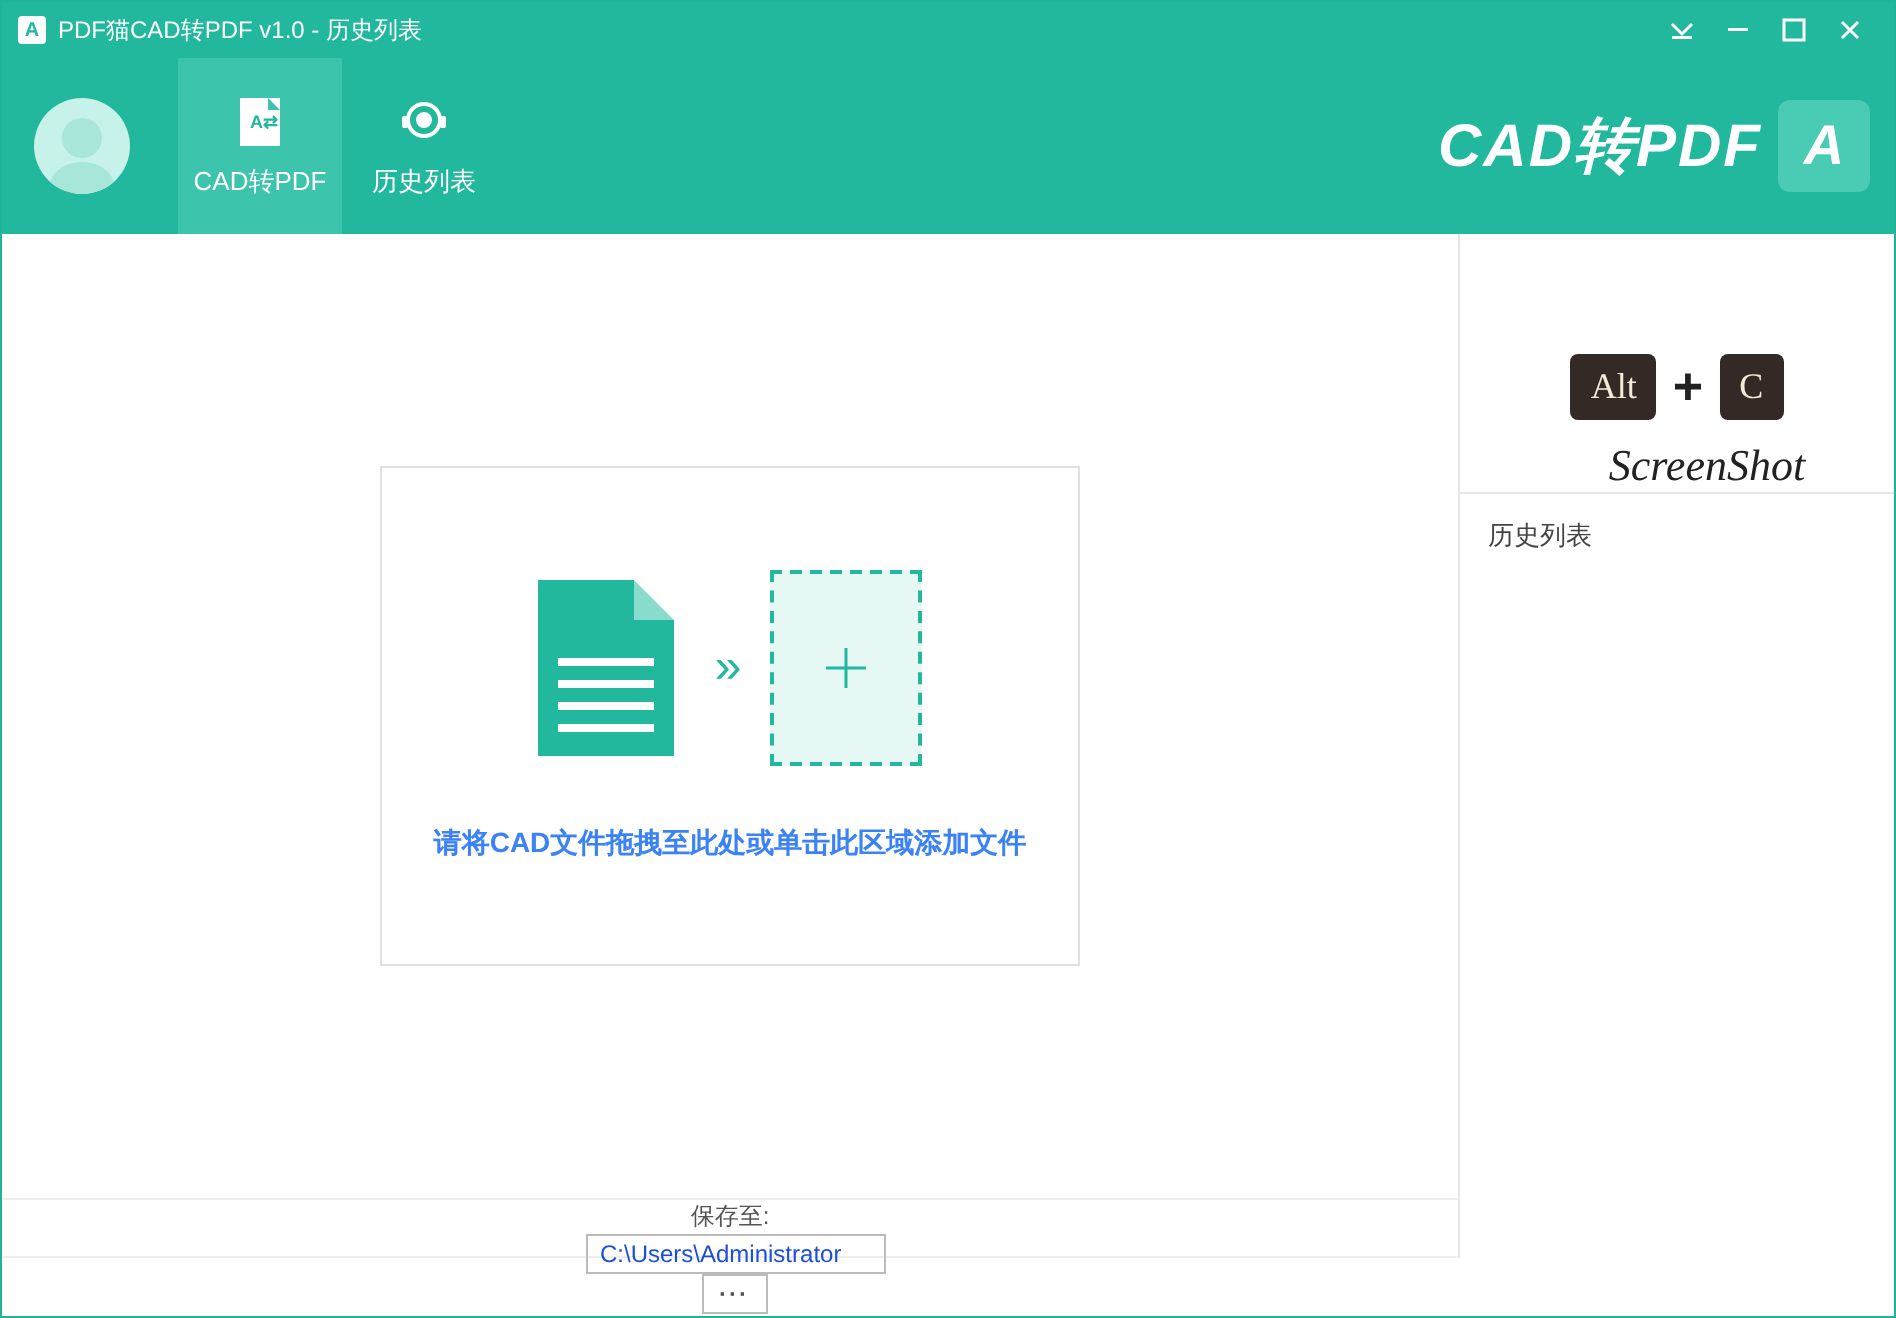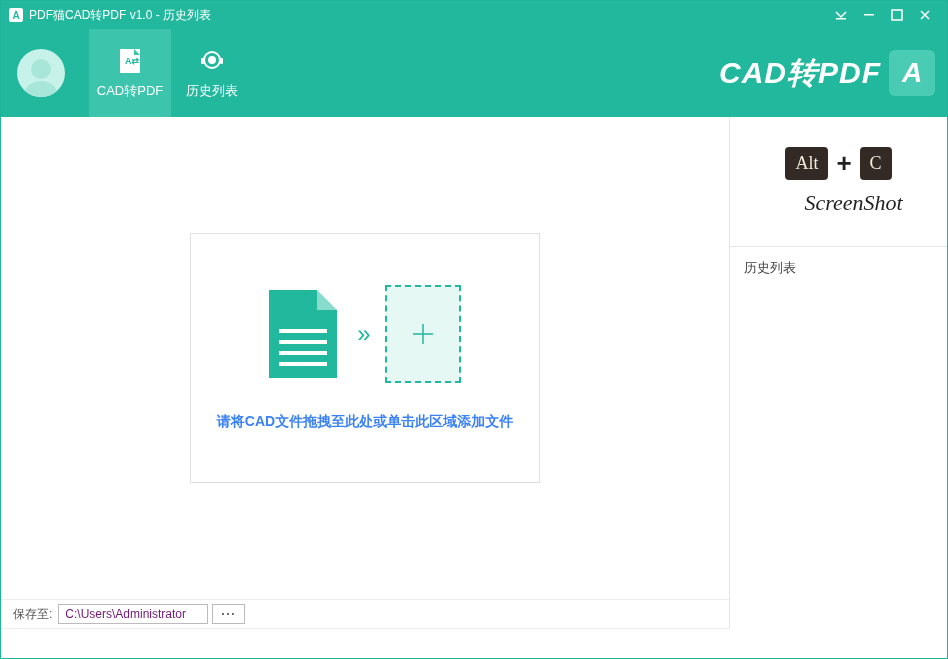--- a/index.html
+++ b/index.html
@@ -25,25 +25,25 @@
 .drop-icons { display: flex; align-items: center; gap: 20px; }
 .file-icon { width: 68px; height: 88px; position: relative; }
 .file-fold { width: 68px; height: 88px; background: #22b89e; position: relative; }
 .file-fold::before { content: ""; position: absolute; top: 0; right: 0; width: 0; height: 0; border-left: 20px solid #88dccb; border-top: 20px solid #fff; }
 .file-lines { position: absolute; bottom: 12px; left: 10px; right: 10px; }
 .file-lines div { height: 4px; background: #fff; margin-top: 7px; }
 .arrows { color: #22b89e; font-size: 24px; letter-spacing: -6px; }
 .plus-box { width: 76px; height: 98px; border: 2px dashed #22b89e; background: #e5f8f4; display: flex; align-items: center; justify-content: center; }
 .plus-box svg { width: 30px; height: 30px; }
 .drop-text { color: #3b82f6; font-size: 14px; font-weight: bold; }
-.footer { position: absolute; bottom: 0; left: 0; right: 0; height: 30px; border-top: 1px solid #eee; border-bottom: 1px solid #eee; display: flex; align-items: center; padding: 0 12px; font-size: 12px; color: #555; }
-.path-box { border: 1px solid #bbb; padding: 2px 6px; margin-left: 6px; color: #701a75; min-width: 150px; }
+.footer { position: absolute; bottom: 0; left: 0; right: 0; height: 30px; border-top: 1px solid #eee; border-bottom: 1px solid #eee; display: flex; align-items: center; padding: 0 12px; font-size: 12px; color: #555; flex-direction: column; }
+.path-box { border: 1px solid #bbb; padding: 2px 6px; margin-left: 6px; color: #1d4ed8; min-width: 150px; }
 .dots-btn { border: 1px solid #bbb; padding: 2px 8px; margin-left: 4px; cursor: pointer; font-weight: bold; letter-spacing: 1px; }
 .sidebar { width: 218px; border-left: 1px solid #e6e6e6; }
-.promo { height: 130px; border-bottom: 1px solid #e6e6e6; display: flex; flex-direction: column; align-items: center; justify-content: center; gap: 10px; }
+.promo { height: 130px; border-bottom: 1px solid #e6e6e6; display: flex; flex-direction: column; align-items: center; justify-content: flex-end; gap: 10px; }
 .promo-keys { display: flex; align-items: center; gap: 8px; }
 .key { background: #332a26; color: #f5e9d8; padding: 6px 10px; border-radius: 4px; font-size: 18px; font-family: "Comic Sans MS", cursive; }
 .plus-sign { font-size: 26px; font-weight: bold; color: #222; }
 .promo-text { font-family: "Comic Sans MS", cursive; font-size: 22px; color: #222; font-style: italic; margin-left: 30px; }
 .history { padding: 12px 14px; font-size: 13px; color: #444; }
 </style>
 </head>
 <body>
 
 <div class="titlebar">

